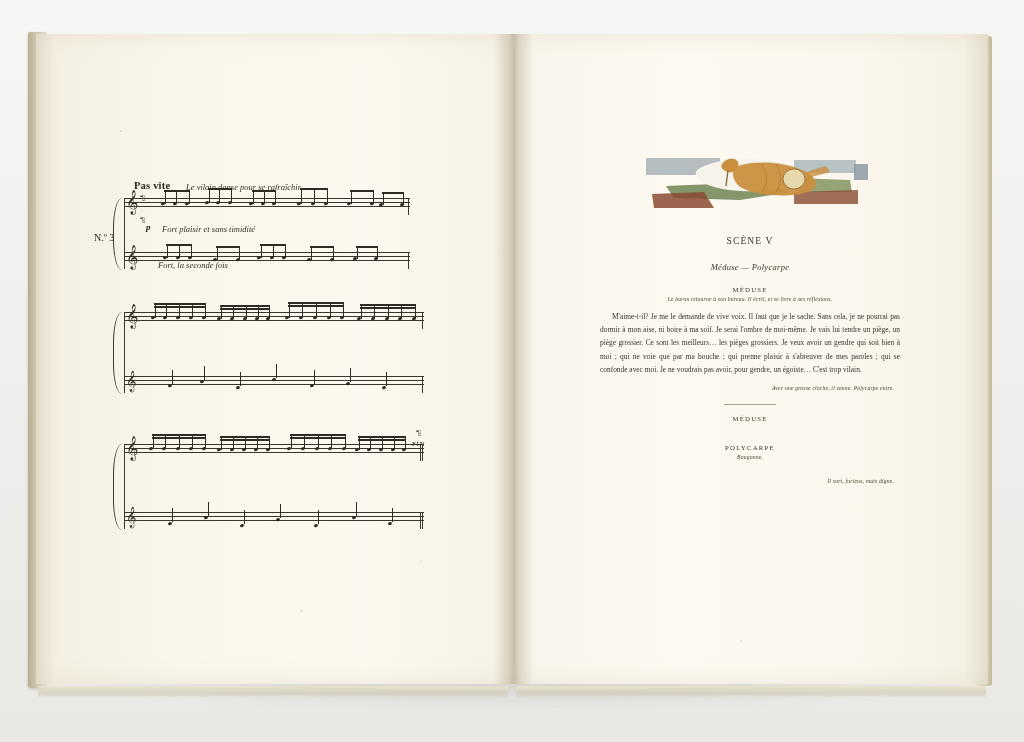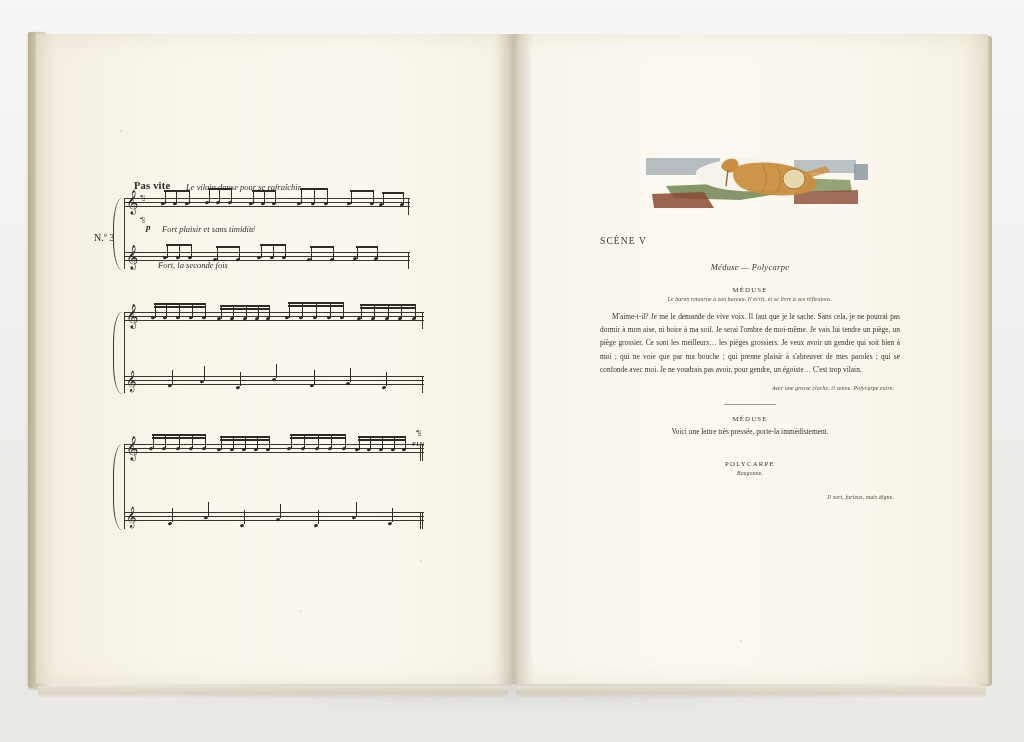--- a/index.html
+++ b/index.html
@@ -237,20 +237,21 @@
 
   .right-text {
     position: absolute;
     left: 88px;
     top: 202px;
     width: 300px;
     color: #3a352c;
   }
 
   .scene-title {
+    text-align: center;
     font-size: 9.5px;
     letter-spacing: 1.1px;
     color: #3c372e;
     margin-bottom: 16px;
   }
   .characters {
     text-align: center;
     font-style: italic;
     font-size: 8.5px;
     letter-spacing: .3px;
@@ -636,21 +637,20 @@
 
         <div class="speaker">MÉDUSE</div>
         <div class="stage">Le baron retourne à son bureau. Il écrit, et se livre à ses réflexions.</div>
         <div class="para">M'aime-t-il? Je me le demande de vive voix. Il faut que je le sache. Sans cela, je ne pourrai pas dormir à mon aise, ni boire à ma soif. Je serai l'ombre de moi-même. Je vais lui tendre un piège, un piège grossier. Ce sont les meilleurs… les pièges grossiers. Je veux avoir un gendre qui soit bien à moi ; qui ne voie que par ma bouche ; qui prenne plaisir à s'abreuver de mes paroles ; qui se confonde avec moi. Je ne voudrais pas avoir, pour gendre, un égoïste… C'est trop vilain.</div>
 
         <div class="stage right">Avec une grosse cloche, il sonne. Polycarpe entre.</div>
 
         <div class="rule"></div>
 
         <div class="speaker">MÉDUSE</div>
-        <div class="para center">Voici une lettre très pressée, porte-la immédistement.</div>
 
         <div class="speaker" style="margin-top:22px;">POLYCARPE</div>
         <div class="stage">Bougonne.</div>
 
         <div class="stage right" style="margin-top:18px;">Il sort, furieux, mais digne.</div>
       </div>
     </div>
 
     <div class="gutter"></div>
     <div class="deckle l"></div>

